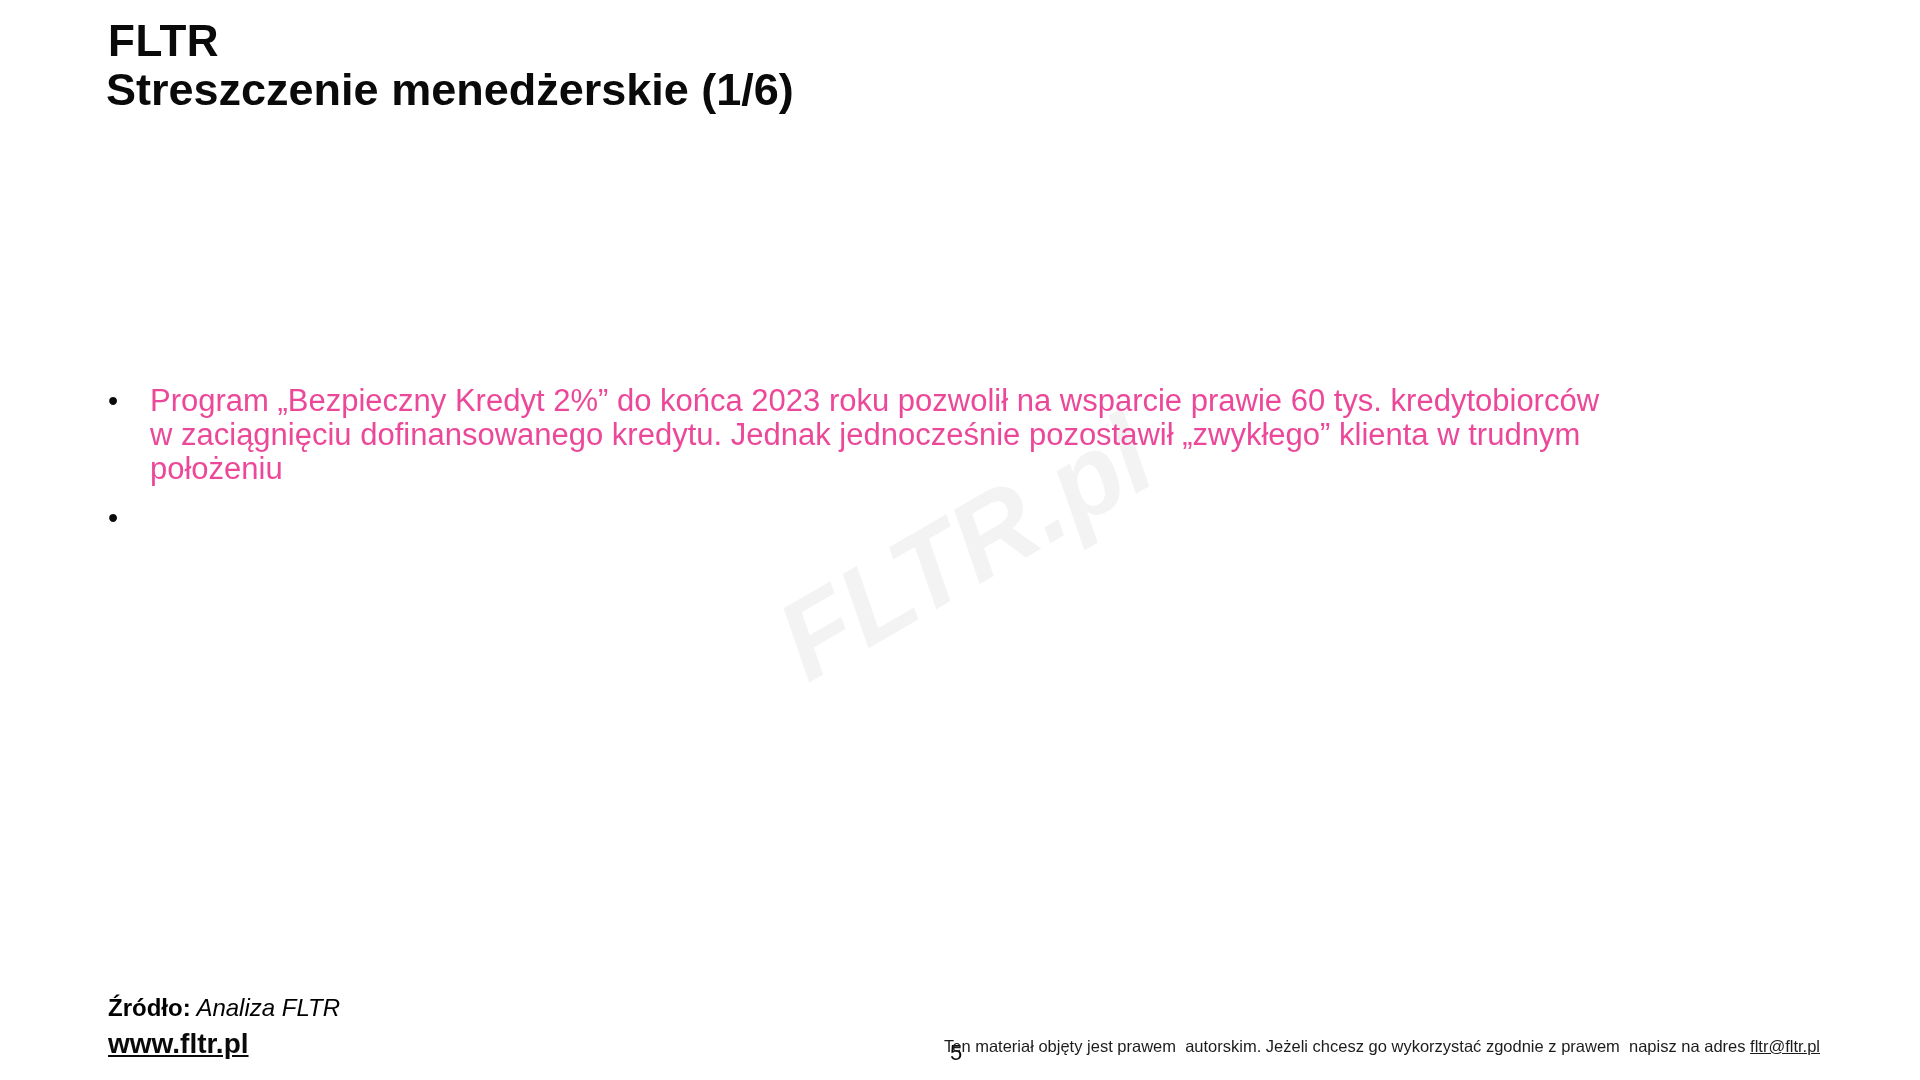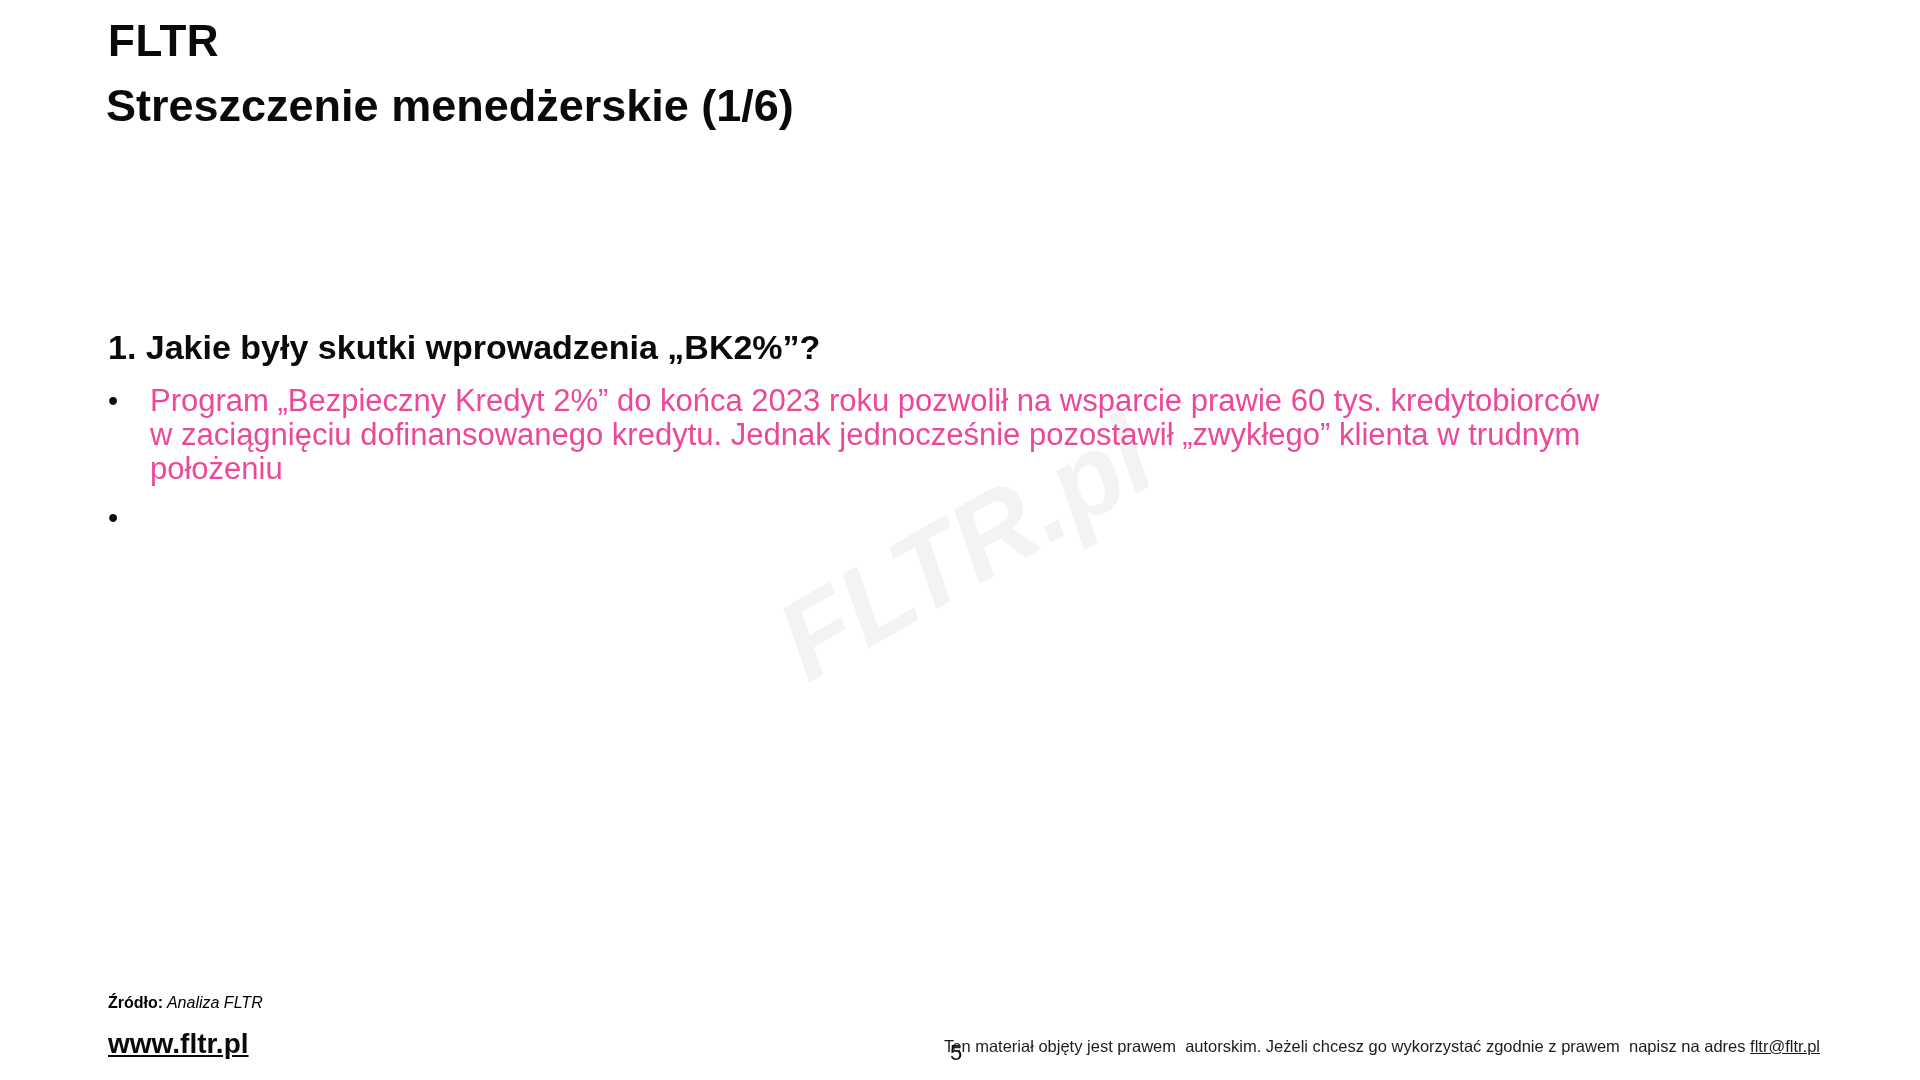--- a/index.html
+++ b/index.html
@@ -17,21 +17,21 @@
     left: 108px;
     top: 16px;
     font-size: 44px;
     font-weight: bold;
     letter-spacing: 0.5px;
     color: #0a0a0a;
   }
   .title {
     position: absolute;
     left: 106px;
-    top: 80px;
+    top: 64px;
     font-size: 45px;
     font-weight: bold;
     color: #0a0a0a;
   }
   .watermark {
     position: absolute;
     left: 965px;
     top: 548px;
     transform: translate(-50%, -50%) rotate(-30deg);
     font-size: 112px;
@@ -70,21 +70,21 @@
   }
   .bullet .lines {
     font-size: 31px;
     line-height: 34px;
     color: #ec4899;
   }
   .footer-source {
     position: absolute;
     left: 108px;
     top: 994px;
-    font-size: 16px;
+    font-size: 24px;
   }
   .footer-source .src-label { font-weight: bold; }
   .footer-source .src-value { font-style: italic; }
   .footer-site {
     position: absolute;
     left: 108px;
     top: 1028px;
     font-size: 28px;
     font-weight: bold;
     text-decoration: underline;
@@ -118,21 +118,20 @@
 <div class="slide">
 
   <div class="watermark">FLTR.pl</div>
 
   <div class="content">
 
     <div class="logo">FLTR</div>
 
     <h1 class="title" style="margin:0;">Streszczenie menedżerskie (1/6)</h1>
 
-    <h2 class="heading" style="margin:0;">1. Jakie były skutki wprowadzenia „BK2%”?</h2>
 
     <div class="bullets">
 
       <div class="bullet">
         <span class="dot">•</span>
         <div class="lines">
           <div>Program „Bezpieczny Kredyt 2%” do końca 2023 roku pozwolił na wsparcie prawie 60 tys. kredytobiorców</div>
           <div>w zaciągnięciu dofinansowanego kredytu. Jednak jednocześnie pozostawił „zwykłego” klienta w trudnym</div>
           <div>położeniu</div>
         </div>

